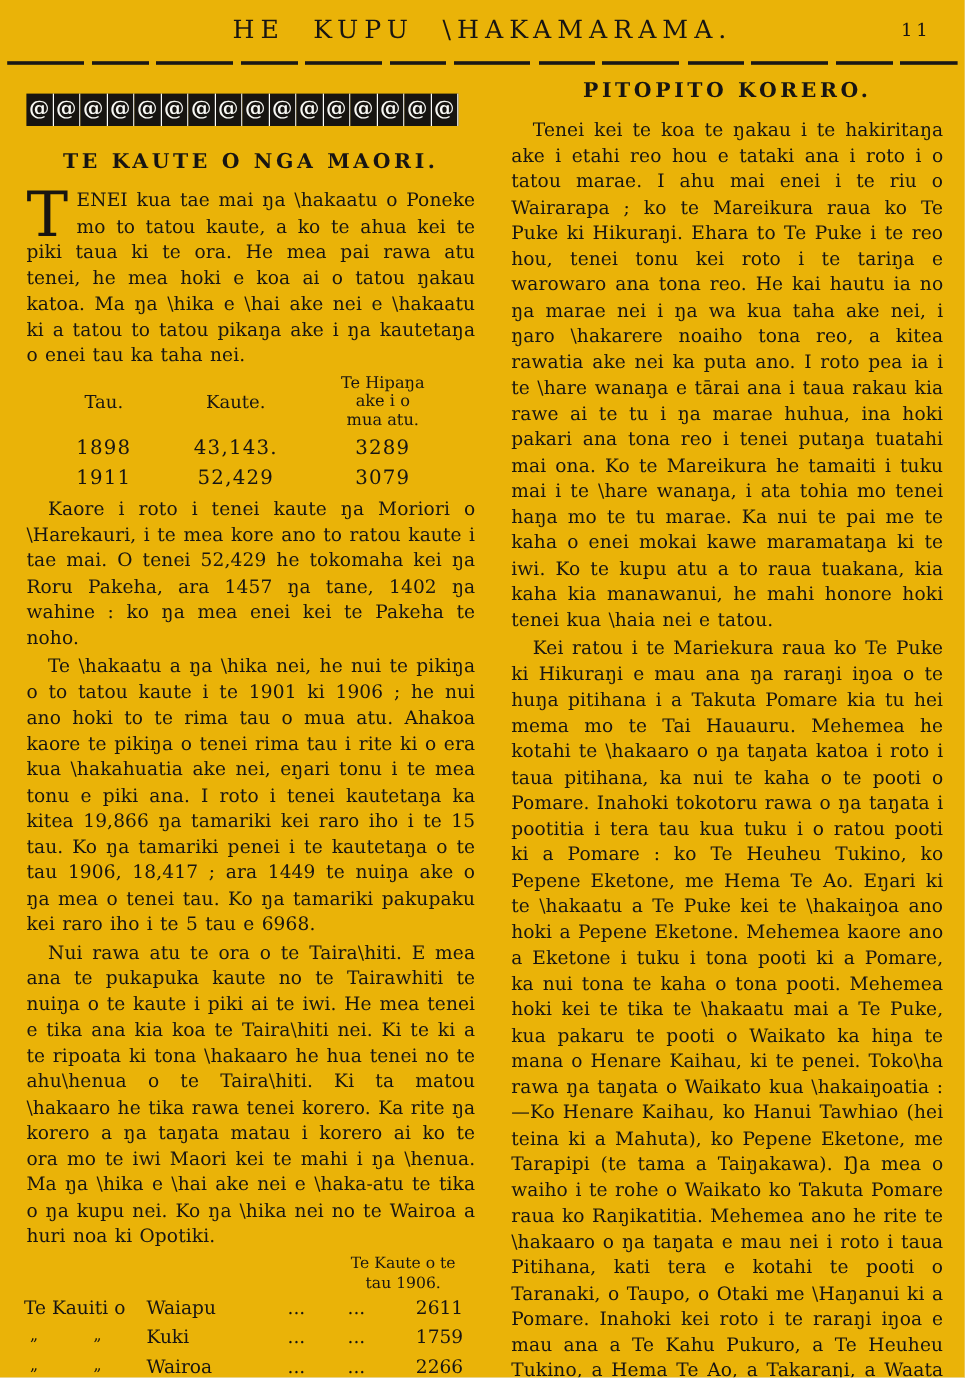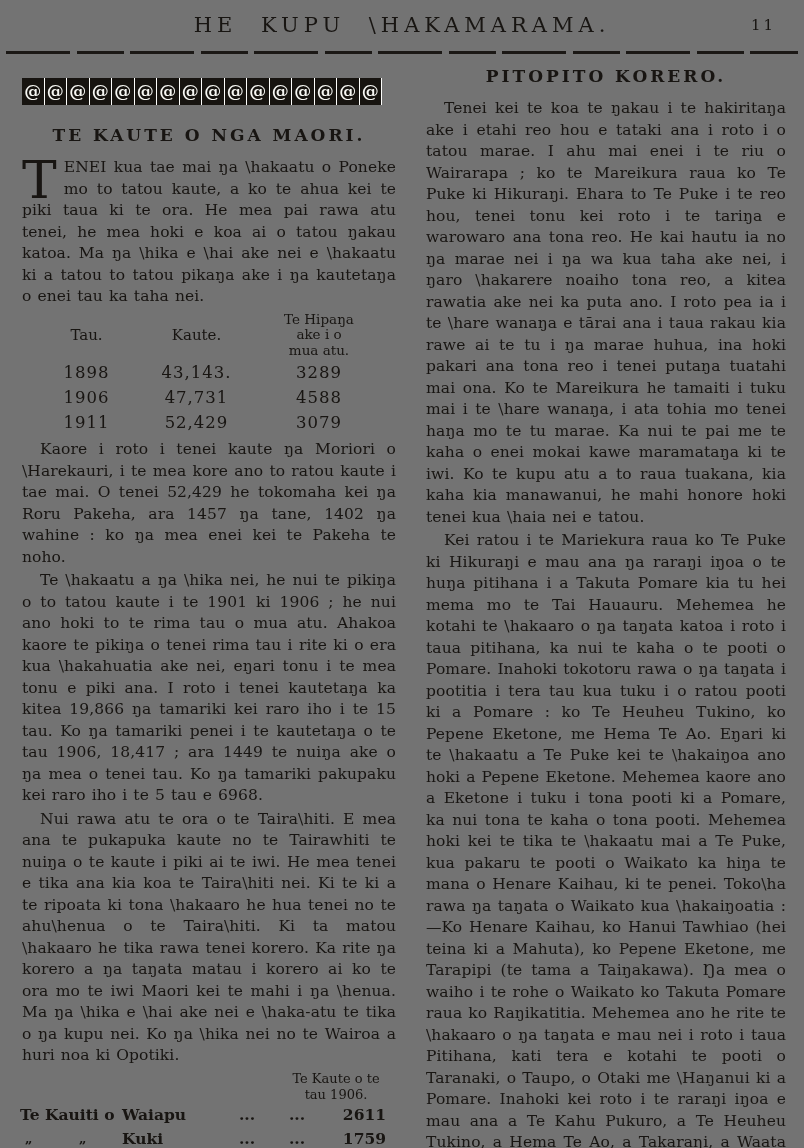--- a/index.html
+++ b/index.html
@@ -1,18 +1,18 @@
 <!DOCTYPE html>
 <html><head>
 <meta charset="utf-8">
 <style>
   html,body { margin:0; padding:0; background:#e8e8e4; }
   .page {
     position:relative; width:804px; height:1148px; margin:0 auto;
-    background:#737373; color:#181512; overflow:hidden;
+    background:#eab308; color:#181512; overflow:hidden;
     font-family:"DejaVu Serif","Liberation Serif",serif;
   }
   
   .masthead { position:relative; padding-top:13px; height:34px; }
   .masthead-title {
     text-align:center; font-size:21px; letter-spacing:5px; word-spacing:12px;
   }
   .page-number {
     position:absolute; right:28px; top:16px; font-size:15px; letter-spacing:3px;
   }
@@ -53,21 +53,21 @@
   .t1-c3 { width:120px; }
   .t1-head { margin-bottom:2px; }
   .t1-head .t1-c1, .t1-head .t1-c2 { font-size:15px; }
   .t1-head .t1-c3 { font-size:13.5px; line-height:15.5px; white-space:pre-line; }
   .t1-data { font-size:16.5px; line-height:25px; letter-spacing:1px; }
   
   .cap1906 {
     width:120px; margin:4px 2px 0 auto; text-align:center;
     font-size:13px; line-height:16px; white-space:pre-line;
   }
-  .t2-row, .t3-row { display:flex; font-size:15.5px; line-height:24.5px;font-weight:bold; }
+  .t2-row, .t3-row { display:flex; font-size:15.5px; line-height:24.5px; }
   .c-pre  { width:102px; }
   .ditto .c-pre { word-spacing:42px; padding-left:5px; font-size:13px; box-sizing:border-box; }
   .c-name { width:100px; }
   .c-lead { width:50px; text-align:center; }
   .c-val  { width:74px; text-align:right; padding-right:10px; box-sizing:border-box; }
 </style>
 </head>
 <body>
 
 <div class="page">
@@ -112,25 +112,20 @@
           <span class="t1-c3">Te Hipaŋa
 ake i o
 mua atu.</span>
         </div>
         <div class="t1-row t1-data">
           <span class="t1-c1">1898</span>
           <span class="t1-c2">43,143.</span>
           <span class="t1-c3">3289</span>
         </div>
         <div class="t1-row t1-data">
-          <span class="t1-c1">1906</span>
-          <span class="t1-c2">47,731</span>
-          <span class="t1-c3">4588</span>
-        </div>
-        <div class="t1-row t1-data">
           <span class="t1-c1">1911</span>
           <span class="t1-c2">52,429</span>
           <span class="t1-c3">3079</span>
         </div>
       </div>
 
       <p class="body">Kaore i roto i tenei kaute ŋa Moriori o \Harekauri, i te mea kore ano to ratou kaute i tae mai.  O tenei 52,429 he tokomaha kei ŋa Roru Pakeha, ara 1457 ŋa tane, 1402 ŋa wahine : ko ŋa mea enei kei te Pakeha te noho.</p>
       <p class="body">Te \hakaatu a ŋa \hika nei, he nui te pikiŋa o to tatou kaute i te 1901 ki 1906 ; he nui ano hoki to te rima tau o mua atu.  Ahakoa kaore te pikiŋa o tenei rima tau i rite ki o era kua \hakahuatia ake nei, eŋari tonu i te mea tonu e piki ana.  I roto i tenei kautetaŋa ka kitea 19,866 ŋa tamariki kei raro iho i te 15 tau.  Ko ŋa tamariki penei i te kautetaŋa o te tau 1906, 18,417 ; ara 1449 te nuiŋa ake o ŋa mea o tenei tau.  Ko ŋa tamariki pakupaku kei raro iho i te 5 tau e 6968.</p>
       <p class="body">Nui rawa atu te ora o te Taira\hiti.  E mea ana te pukapuka kaute no te Tairawhiti te nuiŋa o te kaute i piki ai te iwi.  He mea tenei e tika ana kia koa te Taira\hiti nei.  Ki te ki a te ripoata ki tona \hakaaro he hua tenei no te ahu\henua o te Taira\hiti.  Ki ta matou \hakaaro he tika rawa tenei korero.  Ka rite ŋa korero a ŋa taŋata matau i korero ai ko te ora mo te iwi Maori kei te mahi i ŋa \henua.  Ma ŋa \hika e \hai ake nei e \haka-atu te tika o ŋa kupu nei.  Ko ŋa \hika nei no te Wairoa a huri noa ki Opotiki.</p>
 

